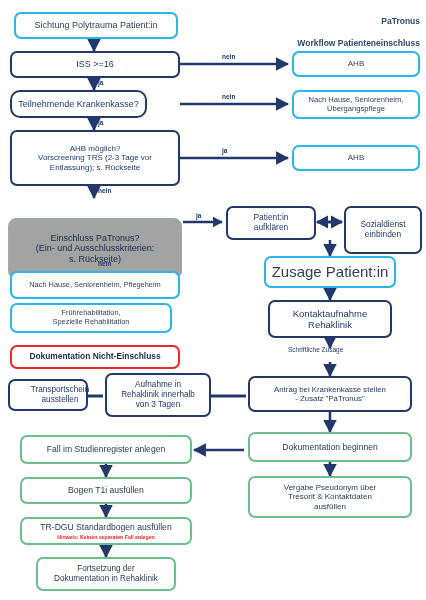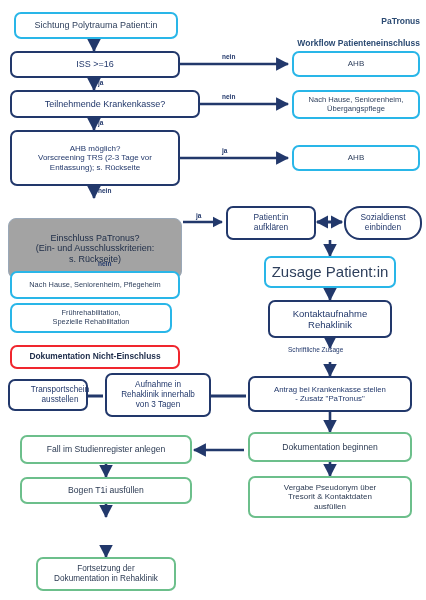--- a/index.html
+++ b/index.html
@@ -105,21 +105,21 @@
 
   <div class="title" style="right:6px;top:5px;width:200px;">
     <span>PaTronus</span><br>
     <span>Workflow Patienteneinschluss</span>
   </div>
 
   <div class="box cyan" style="left:14px;top:12px;width:164px;height:27px;font-size:9px;">Sichtung Polytrauma Patient:in</div>
 
   <div class="box navy" style="left:10px;top:51px;width:170px;height:27px;font-size:9px;">ISS &gt;=16</div>
 
-  <div class="box navy" style="left:10px;top:90px;width:190px;height:28px;font-size:9px;">Teilnehmende Krankenkasse?</div>
+  <div class="box navy" style="left:10px;top:90px;width:137px;height:28px;font-size:9px;border-radius:10px;">Teilnehmende Krankenkasse?</div>
 
   <div class="box navy" style="left:10px;top:130px;width:170px;height:56px;font-size:8px;">AHB möglich?
 Vorscreening TRS (2-3 Tage vor
 Entlassung); s. Rückseite</div>
 
   <div class="box gray" style="left:8px;top:198px;width:174px;height:61px;font-size:9px;">Einschluss PaTronus?
 (Ein- und Ausschlusskriterien:
 s.  Rückseite)</div>
 
   <div class="box cyan" style="left:10px;top:271px;width:170px;height:28px;font-size:7.4px;">Nach Hause, Seniorenheim, Pflegeheim</div>
@@ -132,21 +132,21 @@
   <div class="box cyan" style="left:292px;top:51px;width:128px;height:26px;font-size:8px;">AHB</div>
 
   <div class="box cyan" style="left:292px;top:90px;width:128px;height:29px;font-size:7.6px;">Nach Hause, Seniorenheim,
 Übergangspflege</div>
 
   <div class="box cyan" style="left:292px;top:145px;width:128px;height:26px;font-size:8px;">AHB</div>
 
   <div class="box navy" style="left:226px;top:206px;width:90px;height:34px;font-size:8.4px;">Patient:in
 aufklären</div>
 
-  <div class="box navy" style="left:344px;top:206px;width:78px;height:34px;font-size:8.4px;border-radius:16px;">Sozialdienst
+  <div class="box navy" style="left:344px;top:206px;width:78px;height:48px;font-size:8.4px;">Sozialdienst
 einbinden</div>
 
   <div class="box cyan" style="left:264px;top:256px;width:132px;height:32px;font-size:15px;">Zusage Patient:in</div>
 
   <div class="box navy" style="left:268px;top:300px;width:124px;height:38px;font-size:9.5px;">Kontaktaufnahme
 Rehaklinik</div>
 
   <div class="box navy" style="left:248px;top:376px;width:164px;height:36px;font-size:7.8px;">Antrag bei Krankenkasse stellen
 - Zusatz "PaTronus"</div>
 
@@ -160,20 +160,24 @@
   <div class="box green" style="left:248px;top:432px;width:164px;height:30px;font-size:8.6px;">Dokumentation beginnen</div>
 
   <div class="box green" style="left:248px;top:476px;width:164px;height:42px;font-size:8px;">Vergabe Pseudonym über
 Tresorit &amp; Kontaktdaten
 ausfüllen</div>
 
   <div class="box green" style="left:20px;top:435px;width:172px;height:29px;font-size:8.6px;">Fall im Studienregister anlegen</div>
 
   <div class="box green" style="left:20px;top:477px;width:172px;height:27px;font-size:8.6px;">Bogen T1i ausfüllen</div>
 
+  <div class="box green" style="left:20px;top:517px;width:172px;height:28px;font-size:8.6px;flex-direction:column;">
+    <span>TR-DGU Standardbogen ausfüllen</span>
+    <span class="hint">Hinweis: Keinen separaten Fall anlegen</span>
+  </div>
 
   <div class="box green" style="left:36px;top:557px;width:140px;height:34px;font-size:8.2px;">Fortsetzung der
 Dokumentation in Rehaklinik</div>
 
   <div class="lbl" style="left:222px;top:53px;">nein</div>
   <div class="lbl" style="left:98px;top:79px;">ja</div>
   <div class="lbl" style="left:222px;top:93px;">nein</div>
   <div class="lbl" style="left:98px;top:119px;">ja</div>
   <div class="lbl" style="left:222px;top:147px;">ja</div>
   <div class="lbl" style="left:98px;top:187px;">nein</div>

